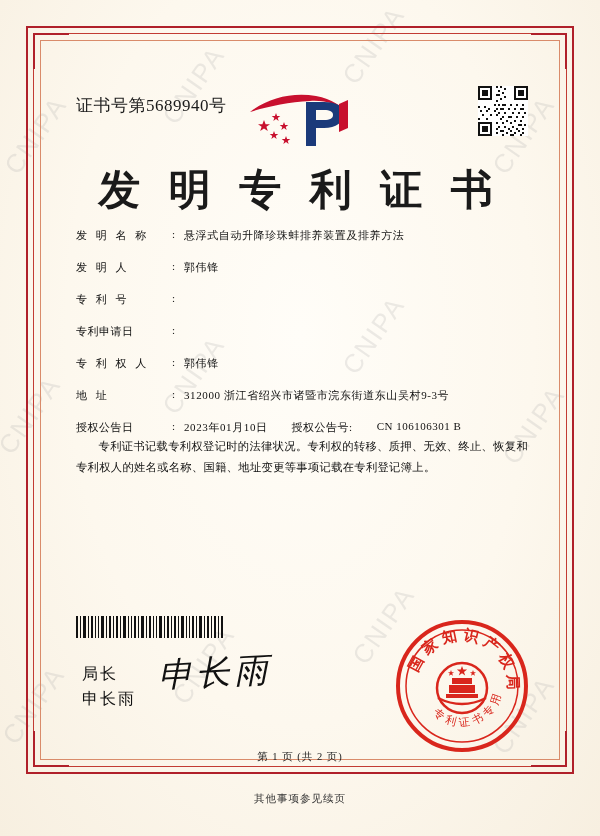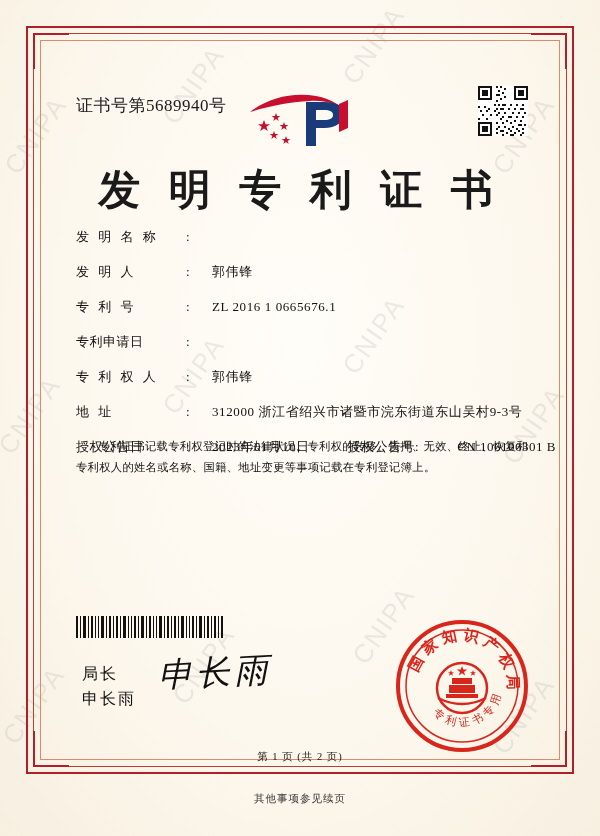--- a/index.html
+++ b/index.html
@@ -140,25 +140,24 @@
 
   
   .fields {
     position: absolute;
     top: 178px;
     left: 28px;
     right: 24px;
   }
   .row {
     display: flex;
-    align-items: center;
+    align-items: flex-start;
     margin-bottom: 17px;
-    font-size: 13px;
+    font-size: 11px;
     color: #111;
-    gap: 14px;
   }
   .label {
     width: 96px;
     flex: 0 0 96px;
     letter-spacing: 3px;
     white-space: nowrap;
   }
   .label.tight { letter-spacing: 0.5px; }
   .colon {
     width: 12px;
@@ -386,32 +385,32 @@
       </svg>
     </div>
 
     <div class="main-title">发 明 专 利 证 书</div>
 
     <div class="fields">
 
       <div class="row">
         <span class="label">发 明 名 称</span>
         <span class="colon">:</span>
+        <span class="value">悬浮式自动升降珍珠蚌排养装置及排养方法</span>
       </div>
 
       <div class="row">
         <span class="label">发 明 人</span>
         <span class="colon">:</span>
         <span class="value">郭伟锋</span>
       </div>
 
       <div class="row">
         <span class="label">专 利 号</span>
         <span class="colon">:</span>
-        <span class="value">ZL 2016 1 0665676.1</span>
       </div>
 
       <div class="row">
         <span class="label tight">专利申请日</span>
         <span class="colon">:</span>
       </div>
 
       <div class="row">
         <span class="label">专 利 权 人</span>
         <span class="colon">:</span>

